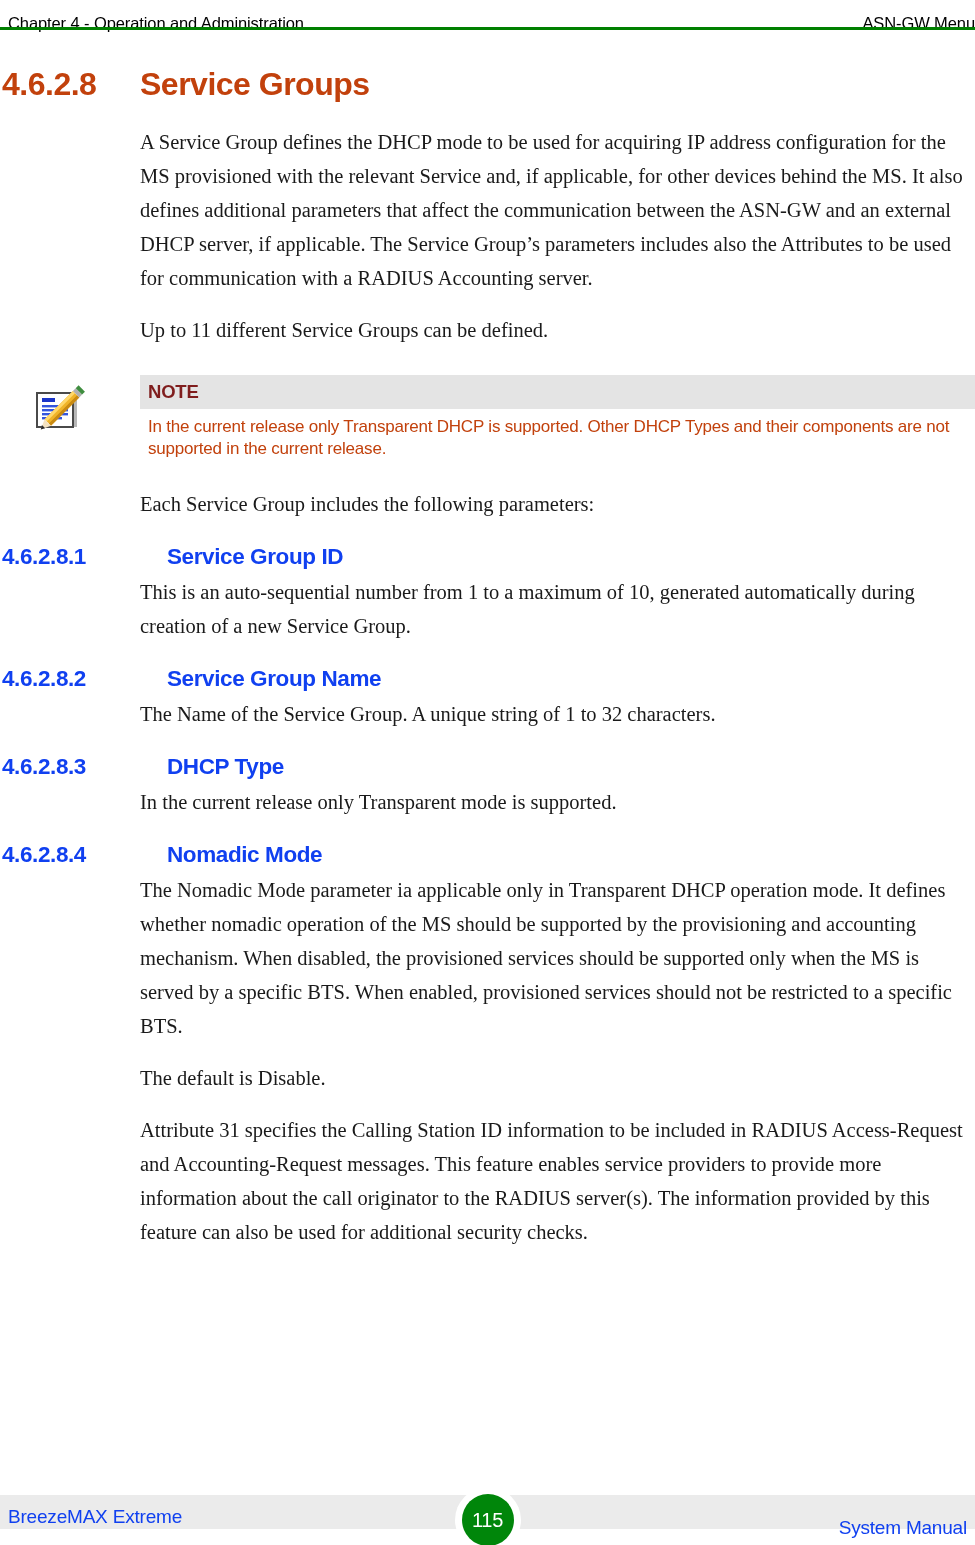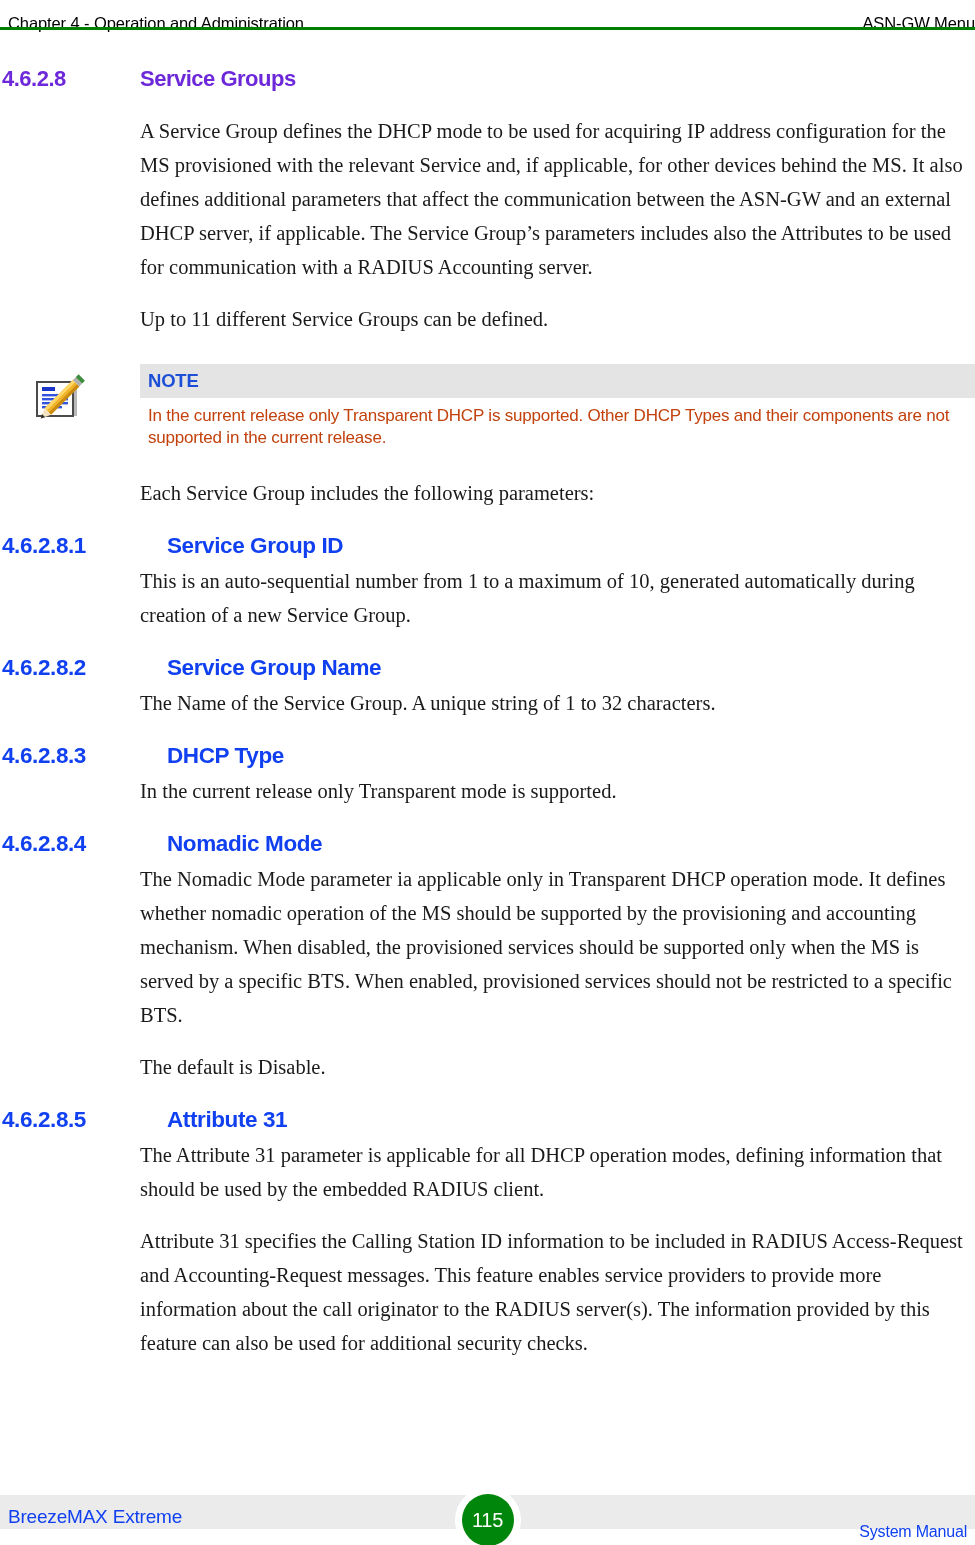--- a/index.html
+++ b/index.html
@@ -56,22 +56,22 @@
   }
 
   
   h1.sect {
     margin: 0 0 22px 0;
     padding: 0;
     display: flex;
     align-items: baseline;
     font-family: "Liberation Sans", "DejaVu Sans", sans-serif;
     font-weight: bold;
-    font-size: 22px;
-    color: #6d28d9;
+    font-size: 32px;
+    color: #c2410c;
     letter-spacing: -0.5px;
   }
   h1.sect .num {
     width: 140px;
     flex: 0 0 140px;
     padding-left: 2px;
     box-sizing: border-box;
   }
   h1.sect .ttl { flex: 1 1 auto; }
 
@@ -129,21 +129,21 @@
     height: 34px;
     display: flex;
     align-items: center;
     padding-left: 8px;
     box-sizing: border-box;
   }
   .note-title-bar .note-title {
     font-family: "Liberation Sans", "DejaVu Sans", sans-serif;
     font-weight: bold;
     font-size: 18.5px;
-    color: #1d4ed8;
+    color: #7f1d1d;
     letter-spacing: -0.2px;
   }
   .note-text {
     padding: 7px 8px 0 8px;
     font-family: "Liberation Sans", "DejaVu Sans", sans-serif;
     font-size: 17px;
     line-height: 22px;
     color: #c2410c;
     letter-spacing: -0.2px;
   }
@@ -162,23 +162,23 @@
     left: 8px;
     top: 11px;
     font-family: "Liberation Sans", "DejaVu Sans", sans-serif;
     font-size: 19px;
     color: #1040f0;
     letter-spacing: -0.2px;
   }
   .footer-right {
     position: absolute;
     right: 8px;
-    top: 28px;
-    font-family: "Liberation Sans", "DejaVu Sans", sans-serif;
-    font-size: 16px;
+    top: 22px;
+    font-family: "Liberation Sans", "DejaVu Sans", sans-serif;
+    font-size: 19px;
     color: #1040f0;
     letter-spacing: -0.2px;
   }
   .page-badge {
     position: absolute;
     left: 50%;
     top: 1487px;
     transform: translateX(-50%);
     width: 66px;
     height: 66px;
@@ -281,25 +281,20 @@
     </h2>
     <p class="body after-head">In the current release only Transparent mode is supported.</p>
 
     <h2 class="subsect">
       <span class="num">4.6.2.8.4</span>
       <span class="ttl">Nomadic Mode</span>
     </h2>
     <p class="body after-head">The Nomadic Mode parameter ia applicable only in Transparent DHCP operation mode. It defines whether nomadic operation of the MS should be supported by the provisioning and accounting mechanism. When disabled, the provisioned services should be supported only when the MS is served by a specific BTS. When enabled, provisioned services should not be restricted to a specific BTS.</p>
     <p class="body">The default is Disable.</p>
 
-    <h2 class="subsect">
-      <span class="num">4.6.2.8.5</span>
-      <span class="ttl">Attribute 31</span>
-    </h2>
-    <p class="body after-head">The Attribute 31 parameter is applicable for all DHCP operation modes, defining information that should be used by the embedded RADIUS client.</p>
     <p class="body">Attribute 31 specifies the Calling Station ID information to be included in RADIUS Access-Request and Accounting-Request messages. This feature enables service providers to provide more information about the call originator to the RADIUS server(s). The information provided by this feature can also be used for additional security checks.</p>
 
   </div>
 
   <div class="page-footer">
     <span class="footer-left">BreezeMAX Extreme</span>
     <span class="footer-right">System Manual</span>
   </div>
   <div class="page-badge">
     <span class="disc">

